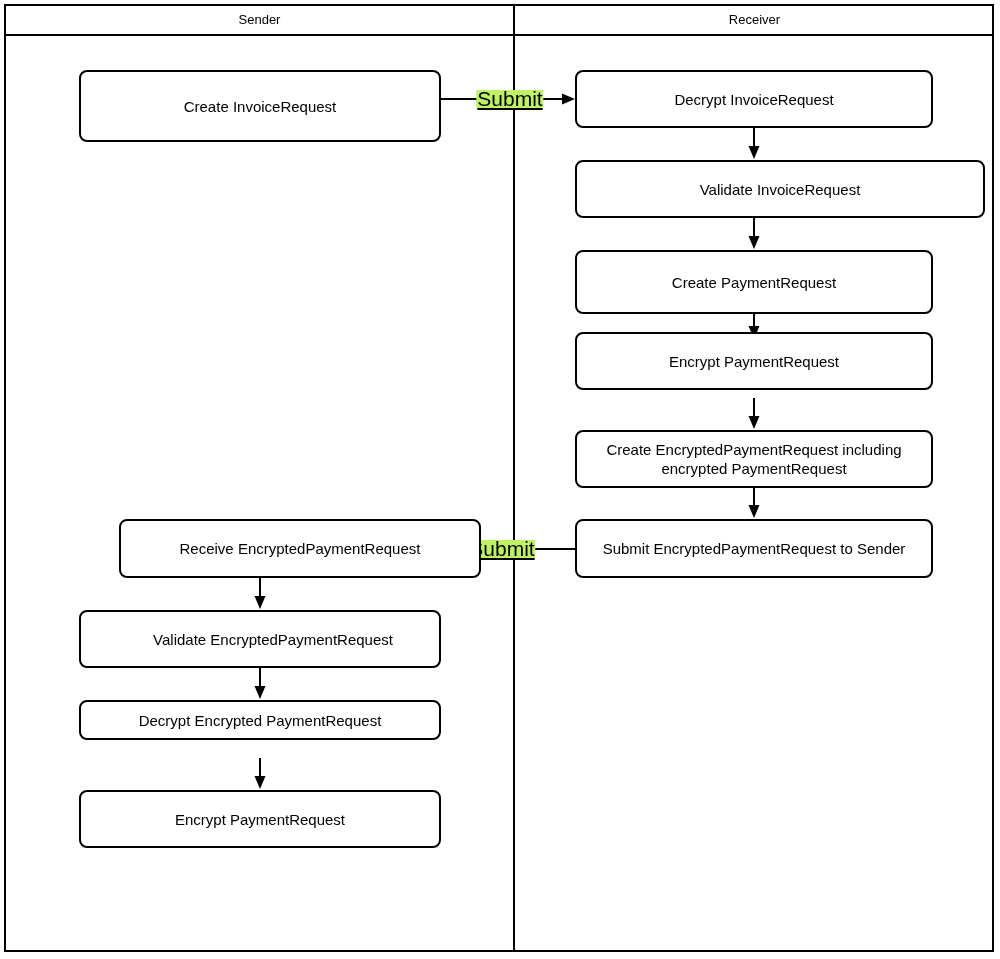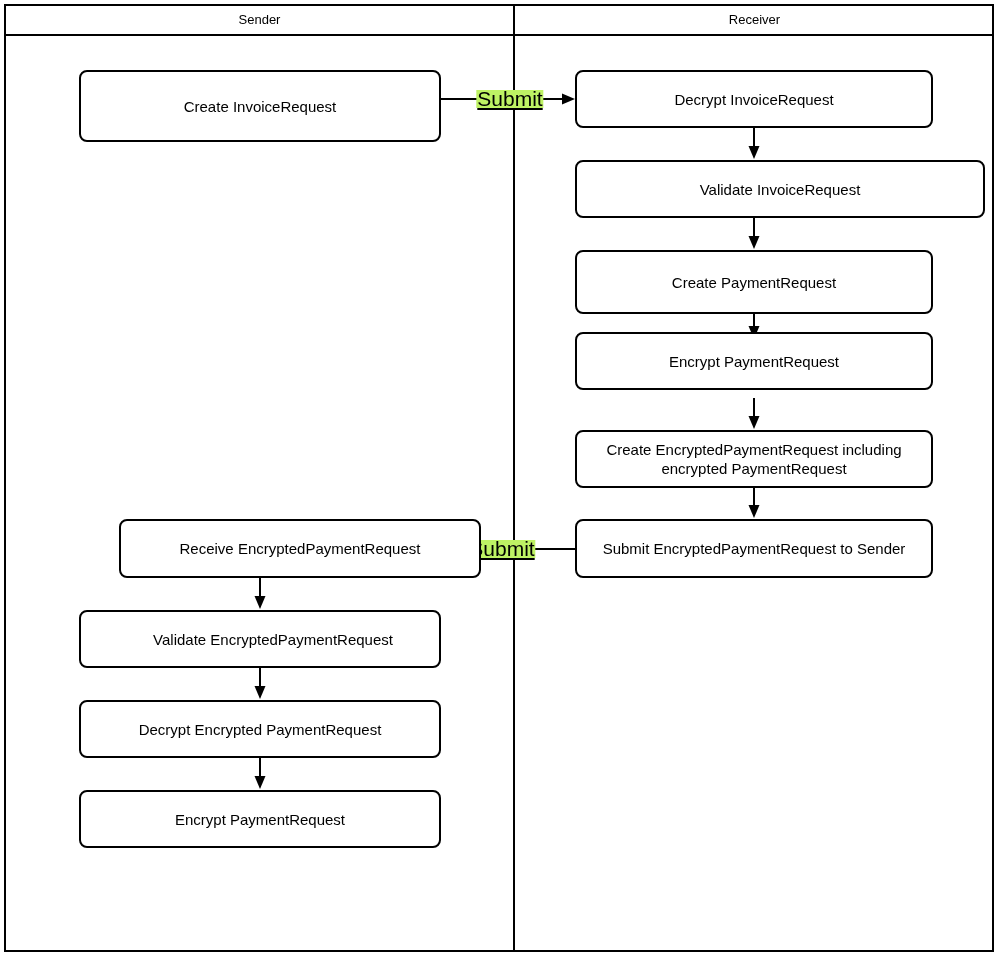--- a/index.html
+++ b/index.html
@@ -78,21 +78,21 @@
     text-align: center;
     font-size: 15px;
     line-height: 19px;
     padding: 4px 14px;
     z-index: 5;
   }
   
   .n0  { left: 79px;  top: 70px;  width: 362px; height: 72px; }
   .n7  { left: 79px;  top: 519px; width: 362px; height: 59px; margin-left: 40px; }
   .n8  { left: 79px;  top: 610px; width: 362px; height: 58px; padding-left: 40px; }
-  .n9  { left: 79px;  top: 700px; width: 362px; height: 58px; }
+  .n9  { left: 79px;  top: 700px; width: 362px; height: 40px; }
   .n10 { left: 79px;  top: 790px; width: 362px; height: 58px; }
   
   .n1  { left: 575px; top: 70px;  width: 358px; height: 58px; }
   .n2  { left: 575px; top: 160px; width: 410px; height: 58px; }
   .n3  { left: 575px; top: 250px; width: 358px; height: 64px; }
   .n4  { left: 575px; top: 332px; width: 358px; height: 58px; }
   .n5  { left: 575px; top: 430px; width: 358px; height: 58px; }
   .n6  { left: 575px; top: 519px; width: 358px; height: 59px; }
 </style>
 </head>

